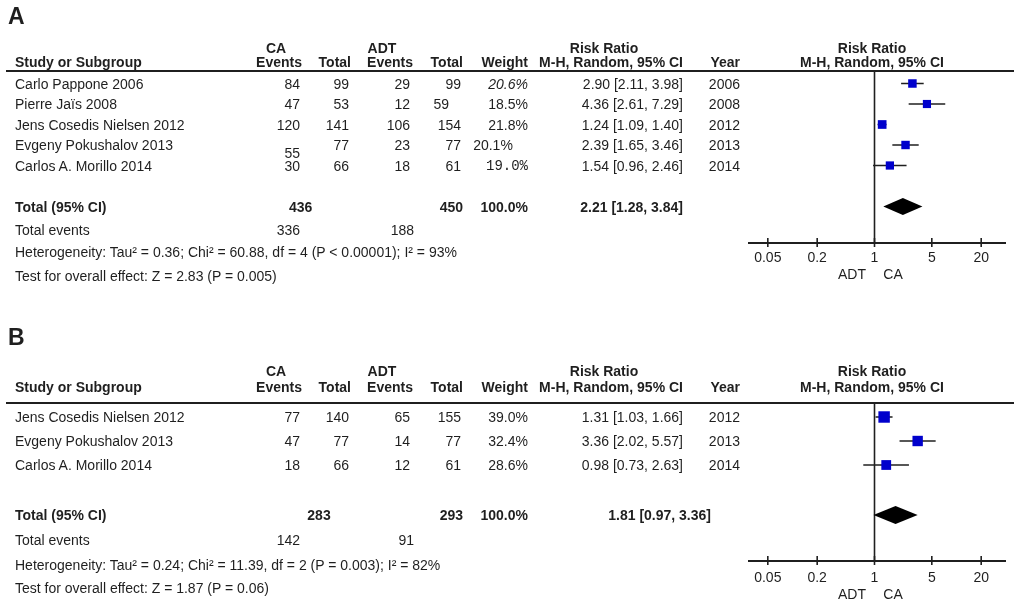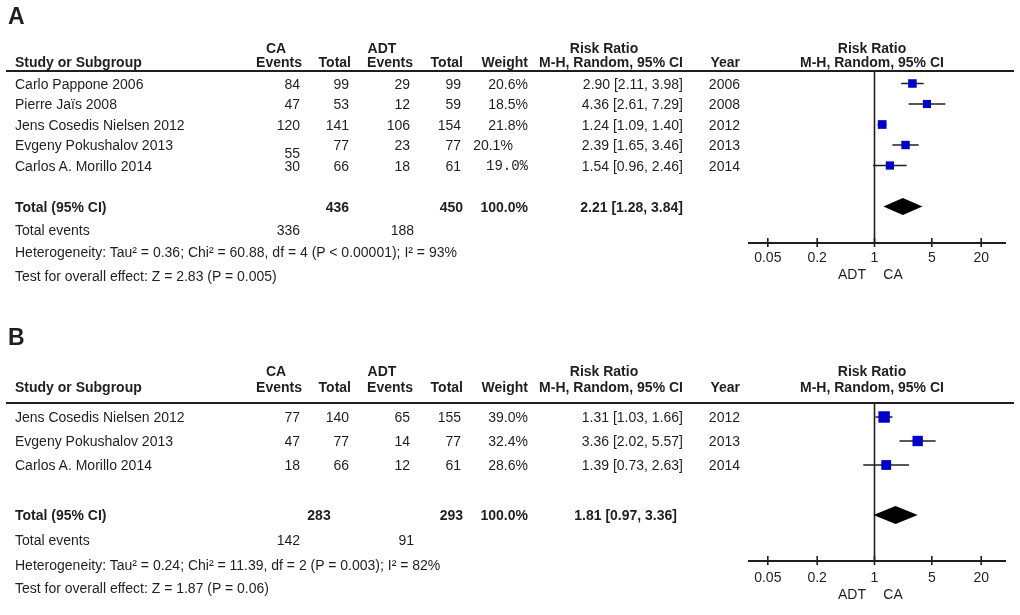--- a/index.html
+++ b/index.html
@@ -66,28 +66,28 @@
       <div class="cell bold" style="left: 458px; top: 54px; width: 70px; text-align: right;">Weight</div>
       <div class="cell bold" style="left: 513px; top: 54px; width: 170px; text-align: right;">M-H, Random, 95% CI</div>
       <div class="cell bold" style="left: 680px; top: 54px; width: 60px; text-align: right;">Year</div>
       <div class="cell bold" style="left: 772px; top: 54px; width: 200px; text-align: center;">M-H, Random, 95% CI</div>
       <div class="hline" style="left: 6px; top: 70px; width: 1008px;"></div>
       <div class="cell" style="left: 15px; top: 75.5px;">Carlo Pappone 2006</div>
       <div class="cell" style="left: 240px; top: 75.5px; width: 60px; text-align: right;">84</div>
       <div class="cell" style="left: 289px; top: 75.5px; width: 60px; text-align: right;">99</div>
       <div class="cell" style="left: 350px; top: 75.5px; width: 60px; text-align: right;">29</div>
       <div class="cell" style="left: 401px; top: 75.5px; width: 60px; text-align: right;">99</div>
-      <div class="cell" style="left: 458px; top: 75.5px; width: 70px; text-align: right;">20.6%</div>
+      <div class="cell" style="left: 458px; top: 75.5px; width: 70px; text-align: right; font-style: italic;">20.6%</div>
       <div class="cell" style="left: 513px; top: 75.5px; width: 170px; text-align: right;">2.90 [2.11, 3.98]</div>
       <div class="cell" style="left: 680px; top: 75.5px; width: 60px; text-align: right;">2006</div>
       <div class="cell" style="left: 15px; top: 96px;">Pierre Jaïs 2008</div>
       <div class="cell" style="left: 240px; top: 96px; width: 60px; text-align: right;">47</div>
       <div class="cell" style="left: 289px; top: 96px; width: 60px; text-align: right;">53</div>
       <div class="cell" style="left: 350px; top: 96px; width: 60px; text-align: right;">12</div>
-      <div class="cell" style="left: 401px; top: 96px; width: 60px; text-align: right;">59</div>
+      <div class="cell" style="left: 389px; top: 96px; width: 60px; text-align: right;">59</div>
       <div class="cell" style="left: 458px; top: 96px; width: 70px; text-align: right;">18.5%</div>
       <div class="cell" style="left: 513px; top: 96px; width: 170px; text-align: right;">4.36 [2.61, 7.29]</div>
       <div class="cell" style="left: 680px; top: 96px; width: 60px; text-align: right;">2008</div>
       <div class="cell" style="left: 15px; top: 116.5px;">Jens Cosedis Nielsen 2012</div>
       <div class="cell" style="left: 240px; top: 116.5px; width: 60px; text-align: right;">120</div>
       <div class="cell" style="left: 289px; top: 116.5px; width: 60px; text-align: right;">141</div>
       <div class="cell" style="left: 350px; top: 116.5px; width: 60px; text-align: right;">106</div>
       <div class="cell" style="left: 401px; top: 116.5px; width: 60px; text-align: right;">154</div>
       <div class="cell" style="left: 458px; top: 116.5px; width: 70px; text-align: right;">21.8%</div>
       <div class="cell" style="left: 513px; top: 116.5px; width: 170px; text-align: right;">1.24 [1.09, 1.40]</div>
@@ -102,21 +102,21 @@
       <div class="cell" style="left: 680px; top: 137px; width: 60px; text-align: right;">2013</div>
       <div class="cell" style="left: 15px; top: 157.5px;">Carlos A. Morillo 2014</div>
       <div class="cell" style="left: 240px; top: 157.5px; width: 60px; text-align: right;">30</div>
       <div class="cell" style="left: 289px; top: 157.5px; width: 60px; text-align: right;">66</div>
       <div class="cell" style="left: 350px; top: 157.5px; width: 60px; text-align: right;">18</div>
       <div class="cell" style="left: 401px; top: 157.5px; width: 60px; text-align: right;">61</div>
       <div class="cell" style="left: 458px; top: 157.5px; width: 70px; text-align: right; font-family: Liberation Mono, monospace;">19.0%</div>
       <div class="cell" style="left: 513px; top: 157.5px; width: 170px; text-align: right;">1.54 [0.96, 2.46]</div>
       <div class="cell" style="left: 680px; top: 157.5px; width: 60px; text-align: right;">2014</div>
       <div class="cell bold" style="left: 15px; top: 198.5px;">Total (95% CI)</div>
-      <div class="cell bold" style="left: 289px; top: 198.5px; width: 60px; text-align: right;">436</div>
+      <div class="cell bold" style="left: 289px; top: 198.5px; width: 60px; ">436</div>
       <div class="cell bold" style="left: 403px; top: 198.5px; width: 60px; text-align: right;">450</div>
       <div class="cell bold" style="left: 458px; top: 198.5px; width: 70px; text-align: right;">100.0%</div>
       <div class="cell bold" style="left: 513px; top: 198.5px; width: 170px; text-align: right;">2.21 [1.28, 3.84]</div>
       <div class="cell" style="left: 15px; top: 221.5px;">Total events</div>
       <div class="cell" style="left: 240px; top: 221.5px; width: 60px; text-align: right;">336</div>
       <div class="cell" style="left: 354px; top: 221.5px; width: 60px; text-align: right;">188</div>
       <div class="cell" style="left: 15px; top: 244px;">Heterogeneity: Tau² = 0.36; Chi² = 60.88, df = 4 (P &lt; 0.00001); I² = 93%</div>
       <div class="cell" style="left: 15px; top: 268px;">Test for overall effect: Z = 2.83 (P = 0.005)</div>
       <div class="cell" style="left: 737.816px; top: 249px; width: 60px; text-align: center;">0.05</div>
       <div class="cell" style="left: 787.184px; top: 249px; width: 60px; text-align: center;">0.2</div>
@@ -155,27 +155,27 @@
       <div class="cell" style="left: 401px; top: 433px; width: 60px; text-align: right;">77</div>
       <div class="cell" style="left: 458px; top: 433px; width: 70px; text-align: right;">32.4%</div>
       <div class="cell" style="left: 513px; top: 433px; width: 170px; text-align: right;">3.36 [2.02, 5.57]</div>
       <div class="cell" style="left: 680px; top: 433px; width: 60px; text-align: right;">2013</div>
       <div class="cell" style="left: 15px; top: 457px;">Carlos A. Morillo 2014</div>
       <div class="cell" style="left: 240px; top: 457px; width: 60px; text-align: right;">18</div>
       <div class="cell" style="left: 289px; top: 457px; width: 60px; text-align: right;">66</div>
       <div class="cell" style="left: 350px; top: 457px; width: 60px; text-align: right;">12</div>
       <div class="cell" style="left: 401px; top: 457px; width: 60px; text-align: right;">61</div>
       <div class="cell" style="left: 458px; top: 457px; width: 70px; text-align: right;">28.6%</div>
-      <div class="cell" style="left: 513px; top: 457px; width: 170px; text-align: right;">1.39 [0.73, 2.63]</div>
+      <div class="cell" style="left: 513px; top: 457px; width: 170px; text-align: right;">0.98 [0.73, 2.63]</div>
       <div class="cell" style="left: 680px; top: 457px; width: 60px; text-align: right;">2014</div>
       <div class="cell bold" style="left: 15px; top: 507px;">Total (95% CI)</div>
       <div class="cell bold" style="left: 289px; top: 507px; width: 60px; text-align: center;">283</div>
       <div class="cell bold" style="left: 403px; top: 507px; width: 60px; text-align: right;">293</div>
       <div class="cell bold" style="left: 458px; top: 507px; width: 70px; text-align: right;">100.0%</div>
-      <div class="cell bold" style="left: 513px; top: 507px; width: 164px; text-align: right;">1.81 [0.97, 3.36]</div>
+      <div class="cell bold" style="left: 513px; top: 507px; width: 198px; text-align: right;">1.81 [0.97, 3.36]</div>
       <div class="cell" style="left: 15px; top: 532px;">Total events</div>
       <div class="cell" style="left: 240px; top: 532px; width: 60px; text-align: right;">142</div>
       <div class="cell" style="left: 354px; top: 532px; width: 60px; text-align: right;">91</div>
       <div class="cell" style="left: 15px; top: 557px;">Heterogeneity: Tau² = 0.24; Chi² = 11.39, df = 2 (P = 0.003); I² = 82%</div>
       <div class="cell" style="left: 15px; top: 580px;">Test for overall effect: Z = 1.87 (P = 0.06)</div>
       <div class="cell" style="left: 737.816px; top: 569px; width: 60px; text-align: center;">0.05</div>
       <div class="cell" style="left: 787.184px; top: 569px; width: 60px; text-align: center;">0.2</div>
       <div class="cell" style="left: 844.5px; top: 569px; width: 60px; text-align: center;">1</div>
       <div class="cell" style="left: 901.816px; top: 569px; width: 60px; text-align: center;">5</div>
       <div class="cell" style="left: 951.184px; top: 569px; width: 60px; text-align: center;">20</div>

